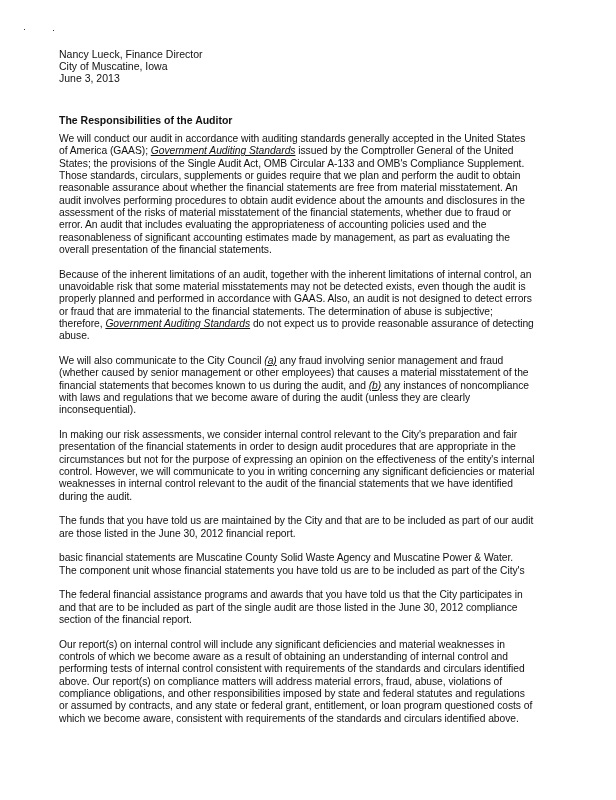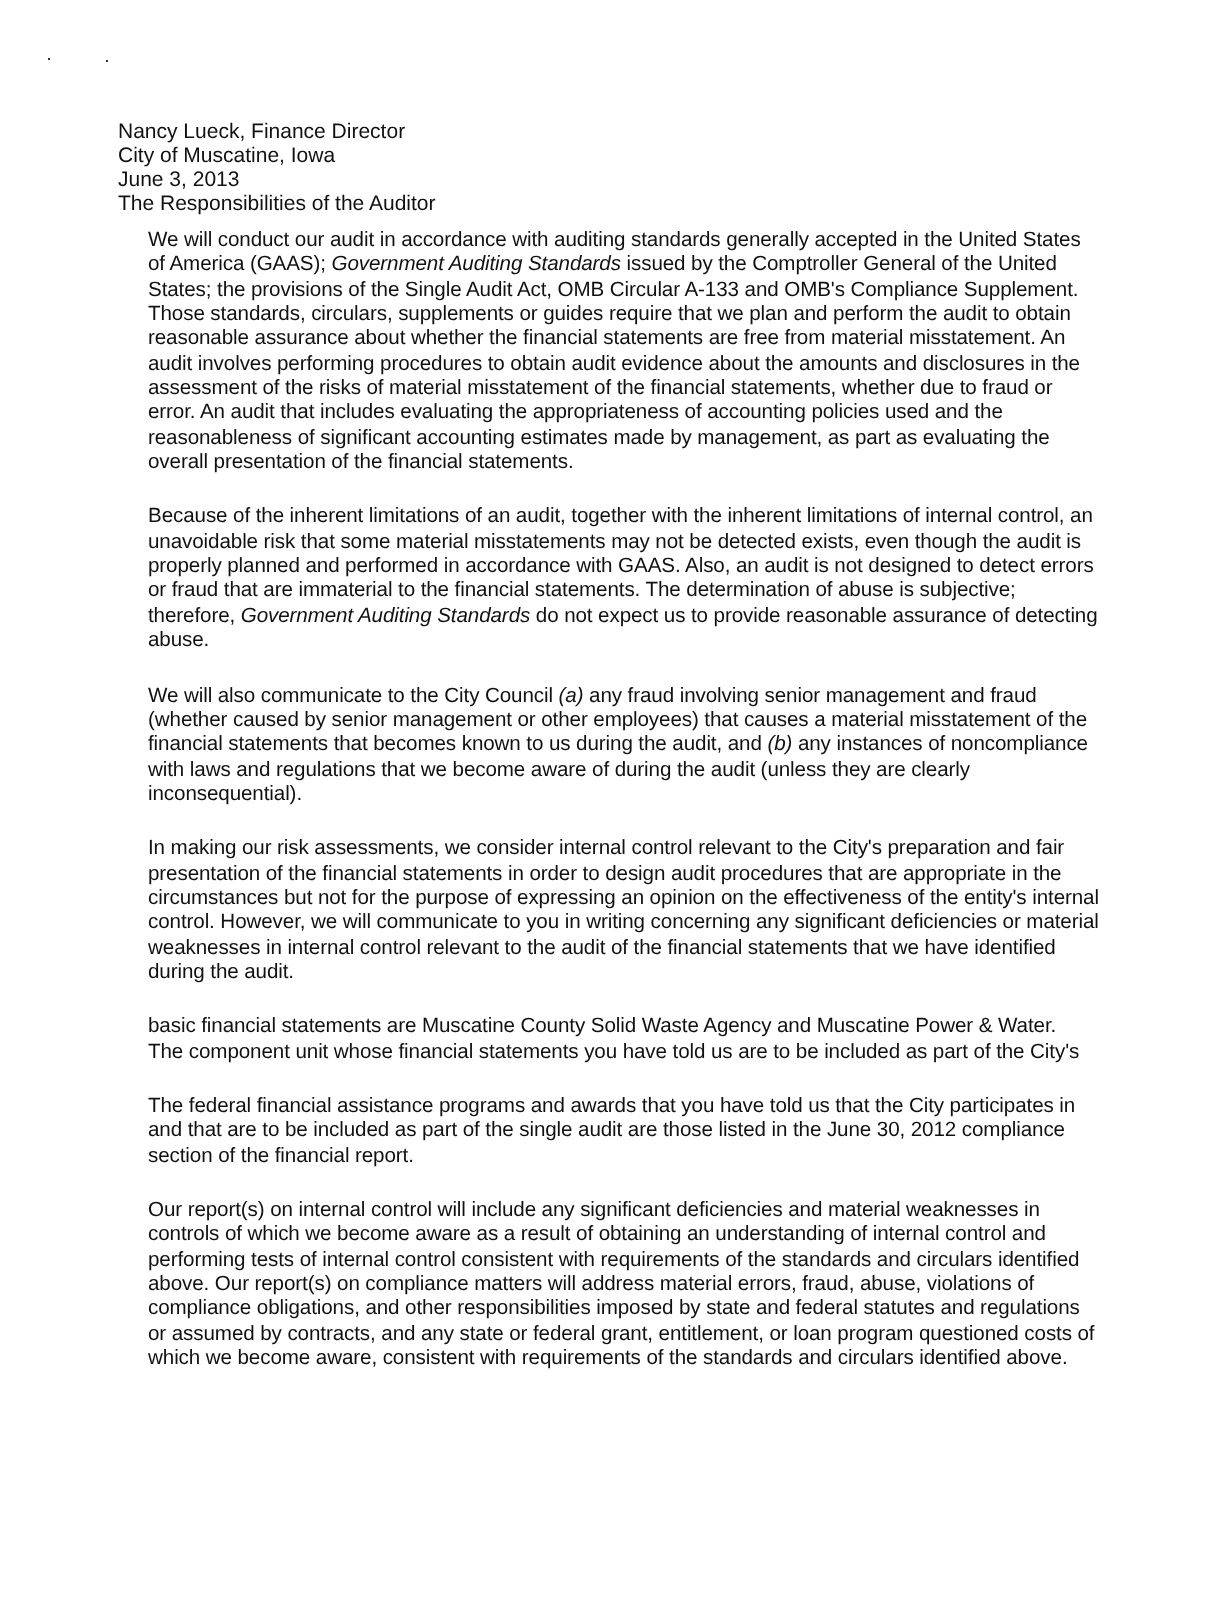--- a/index.html
+++ b/index.html
@@ -1,28 +1,28 @@
 <!DOCTYPE html>
 <html><head>
 <meta charset="utf-8">
 <style>
   html, body { margin: 0; padding: 0; background: #ffffff; }
   body {
     width: 616px; height: 800px; position: relative; overflow: hidden;
     font-family: "Liberation Sans", sans-serif; color: #111;
   }
   .dot { position: absolute; width: 1px; height: 1px; background: #333; }
-  .page { position: absolute; left: 59px; top: 60px; width: 540px; }
+  .page { position: absolute; left: 59px; top: 48px; width: 540px; }
   .header-line { font-size: 10.5px; line-height: 12px; height: 12px; white-space: nowrap; }
-  .heading { font-size: 10.5px; font-weight: normal; line-height: 12px; }
-  .para { font-size: 10.3px; line-height: 12.35px; margin: 15px; letter-spacing: -0.05px; }
+  .heading { font-size: 10.5px; font-weight: bold; margin-top: 30px; line-height: 12px; }
+  .para { font-size: 10.3px; line-height: 12.35px; margin: 0; letter-spacing: -0.05px; }
   .para + .para { margin-top: 12.3px; }
   .first { margin-top: 7px; }
   .para span { display: block; white-space: nowrap; }
-  i { font-style: italic; }
+  i { font-style: italic; text-decoration: underline; }
 </style>
 </head>
 <body>
 
 <div class="dot" style="left:24px; top:29px;"></div>
 <div class="dot" style="left:53px; top:30px;"></div>
 
 <div class="page">
   <div>
     <div class="header-line">Nancy Lueck, Finance Director</div>
@@ -62,20 +62,24 @@
       </div>
       <div class="para">
         <span>In making our risk assessments, we consider internal control relevant to the City's preparation and fair</span>
         <span>presentation of the financial statements in order to design audit procedures that are appropriate in the</span>
         <span>circumstances but not for the purpose of expressing an opinion on the effectiveness of the entity's internal</span>
         <span>control. However, we will communicate to you in writing concerning any significant deficiencies or material</span>
         <span>weaknesses in internal control relevant to the audit of the financial statements that we have identified</span>
         <span>during the audit.</span>
       </div>
       <div class="para">
+        <span>The funds that you have told us are maintained by the City and that are to be included as part of our audit</span>
+        <span>are those listed in the June 30, 2012 financial report.</span>
+      </div>
+      <div class="para">
         <span>basic financial statements are Muscatine County Solid Waste Agency and Muscatine Power &amp; Water.</span>
         <span>The component unit whose financial statements you have told us are to be included as part of the City's</span>
       </div>
       <div class="para">
         <span>The federal financial assistance programs and awards that you have told us that the City participates in</span>
         <span>and that are to be included as part of the single audit are those listed in the June 30, 2012 compliance</span>
         <span>section of the financial report.</span>
       </div>
       <div class="para">
         <span>Our report(s) on internal control will include any significant deficiencies and material weaknesses in</span>

